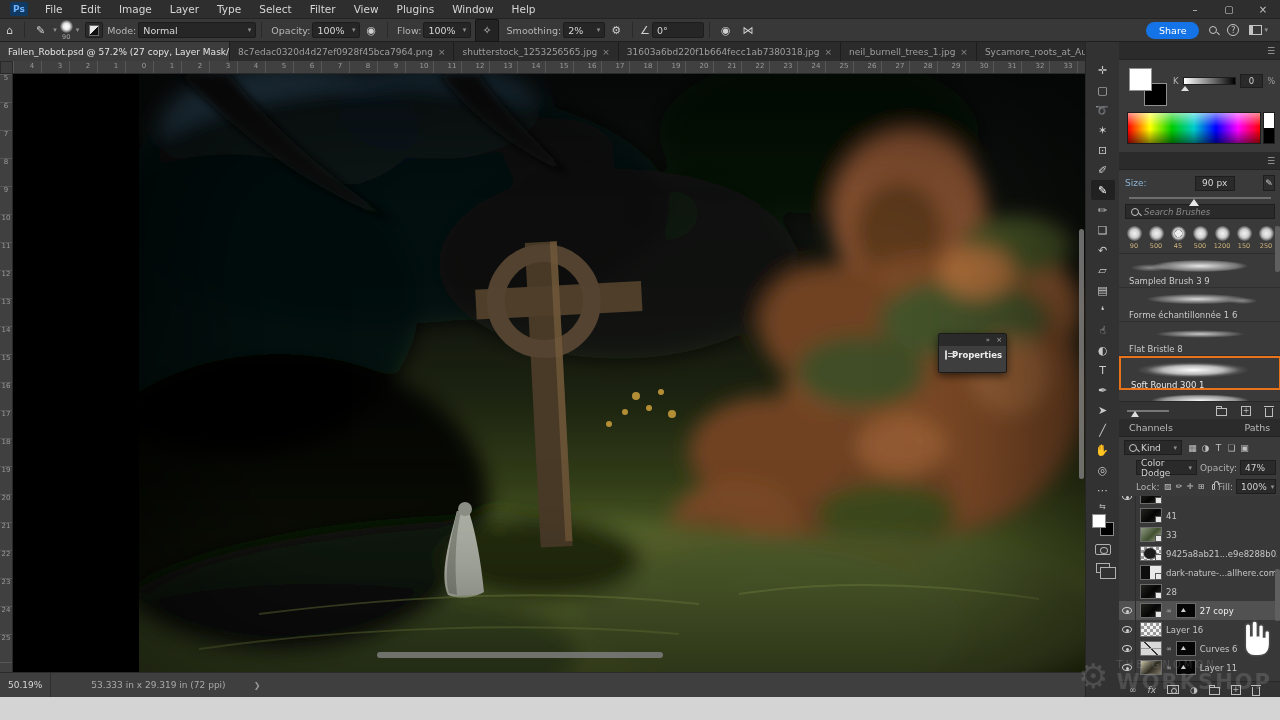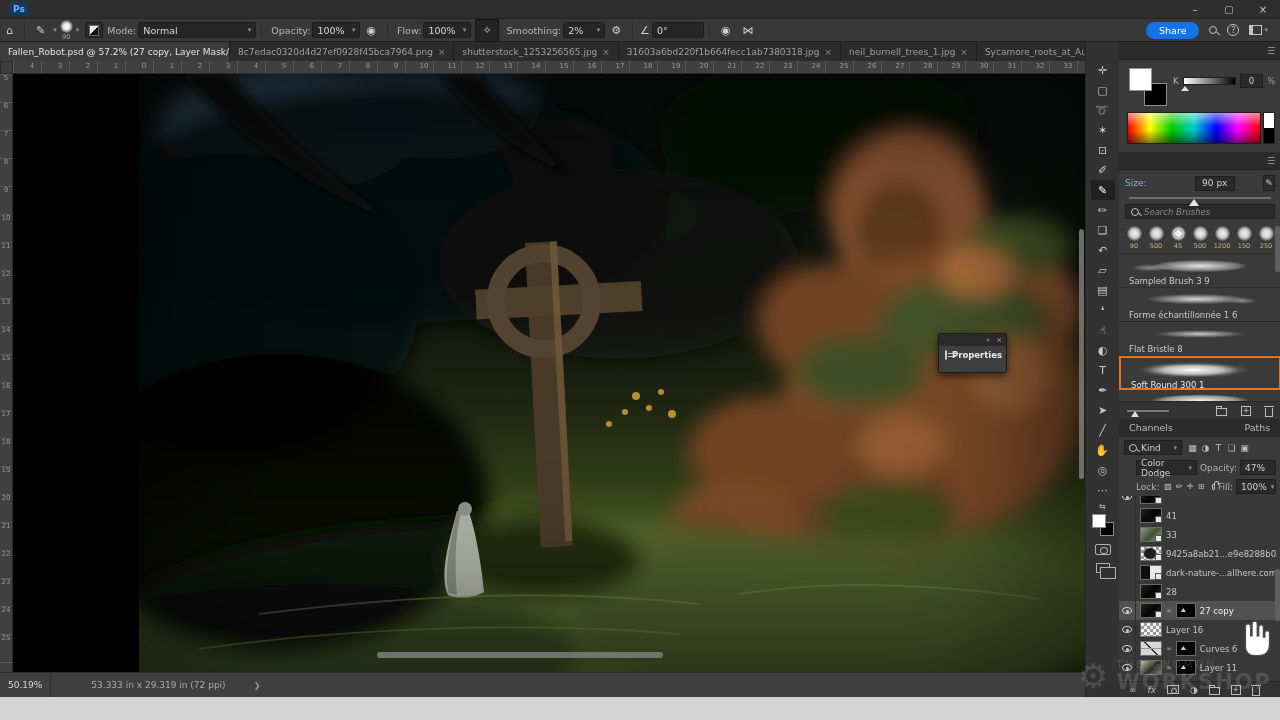--- a/index.html
+++ b/index.html
@@ -243,20 +243,34 @@
   #watermark .wm-l2 { font-size:21px; font-weight:bold; letter-spacing:2px; }
   #cursor { position:absolute; left:1233px; top:617px; z-index:60; pointer-events:none; }
 </style>
 </head>
 <body>
 
 <div id="app">
 
   <div id="menubar">
     <div class="ps-logo">Ps</div>
+    <div style="display:flex;">
+
+    <div class="menu-item">File</div>
+        <div class="menu-item">Edit</div>
+        <div class="menu-item">Image</div>
+        <div class="menu-item">Layer</div>
+        <div class="menu-item">Type</div>
+        <div class="menu-item">Select</div>
+        <div class="menu-item">Filter</div>
+        <div class="menu-item">View</div>
+        <div class="menu-item">Plugins</div>
+        <div class="menu-item">Window</div>
+        <div class="menu-item">Help</div>
+      </div>
     <div id="win-controls">
       <div class="win-btn">–</div>
       <div class="win-btn">▢</div>
       <div class="win-btn">×</div>
     </div>
   </div>
 
   <div id="optionsbar">
     <span class="ob-icon">⌂</span>
     <span class="ob-sep"></span>

